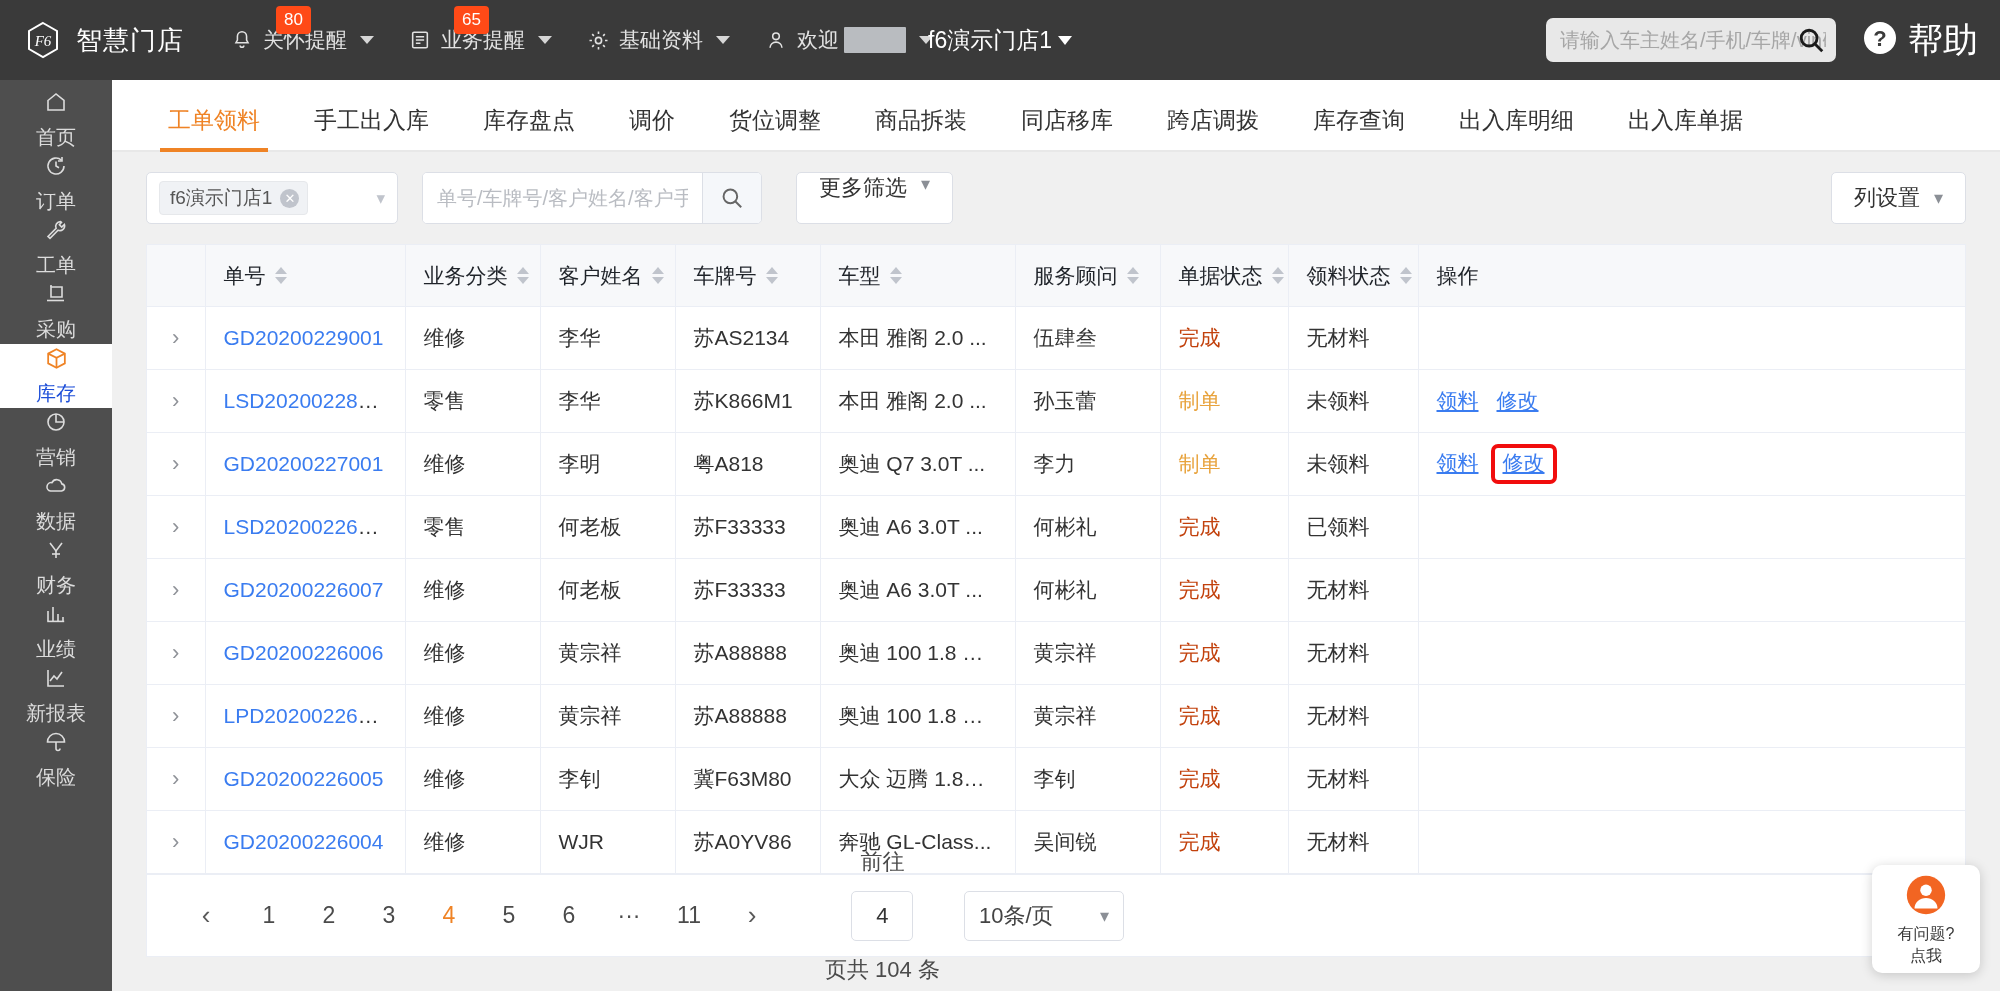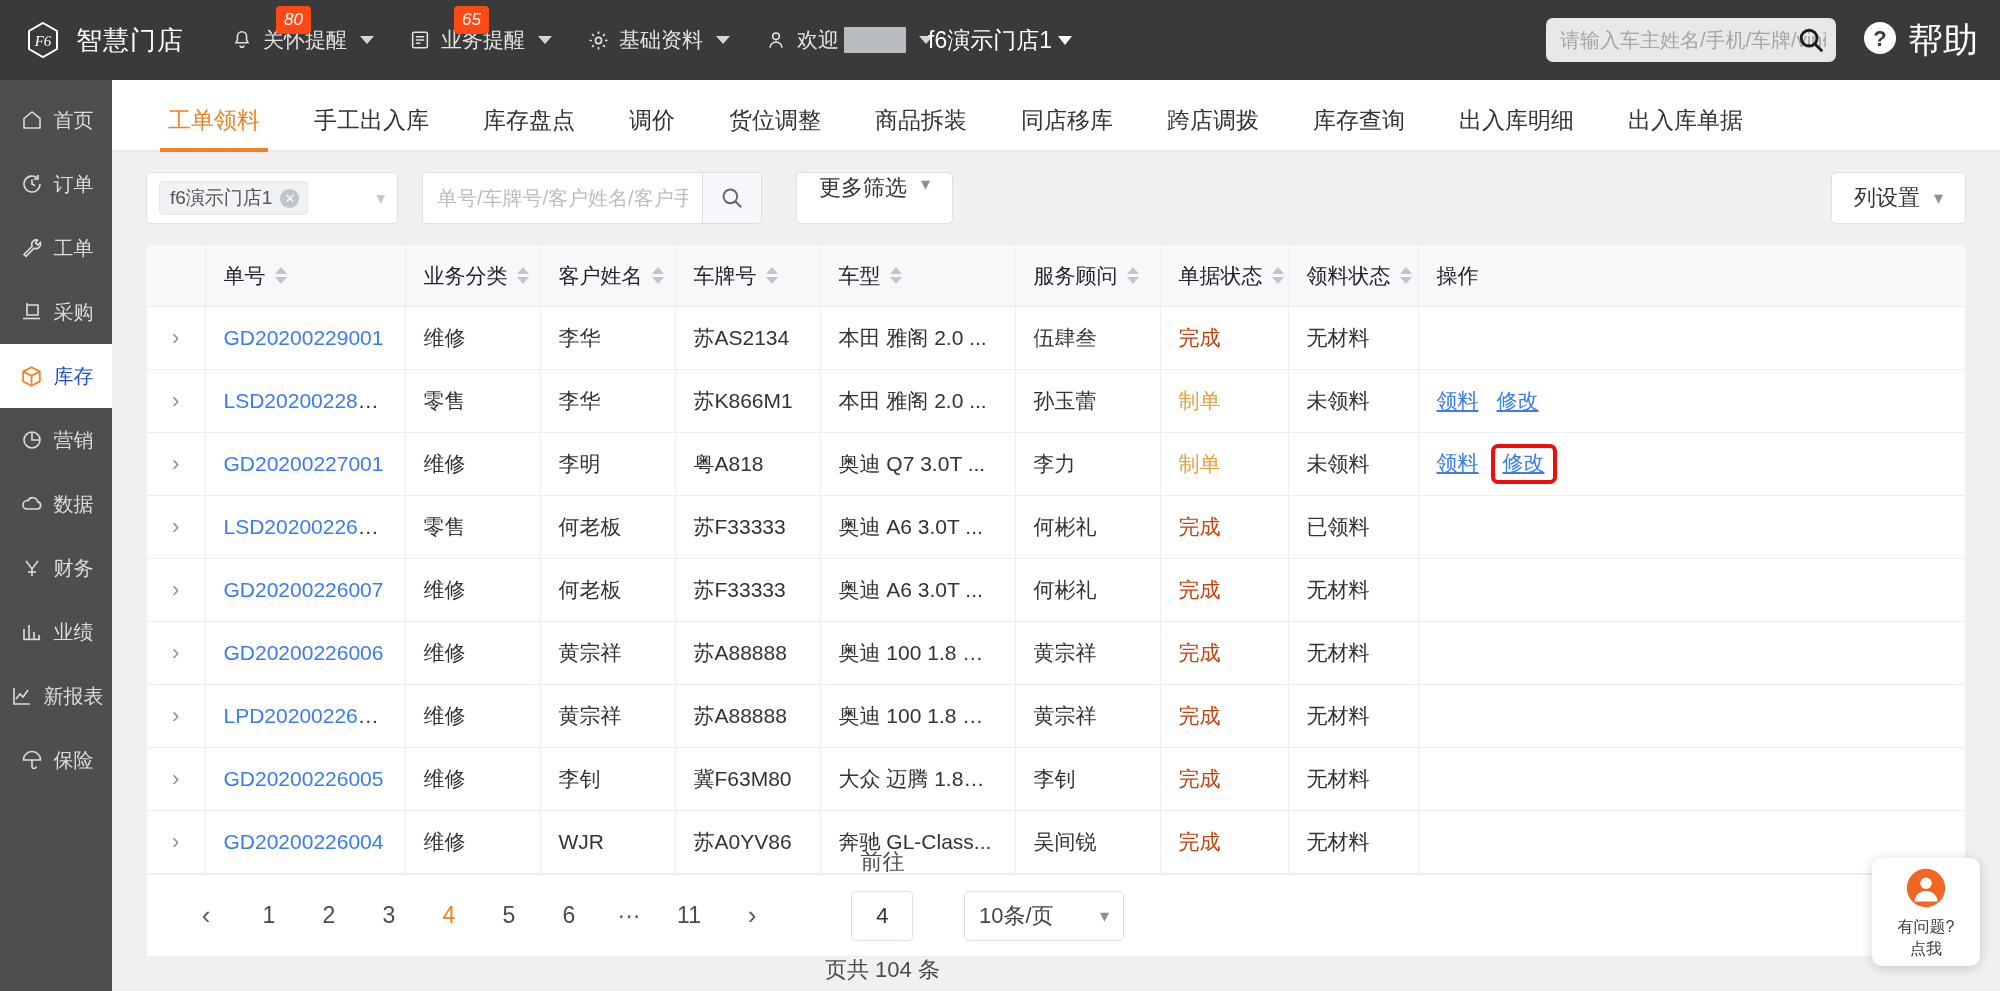--- a/index.html
+++ b/index.html
@@ -27,21 +27,20 @@
   }
   .nav-item .ico { width: 24px; height: 24px; display:flex; align-items:center; justify-content:center; }
   .caret-down {
     width: 0; height: 0; border-left: 7px solid transparent; border-right: 7px solid transparent;
     border-top: 8px solid #d6d6d6; margin-left: 4px;
   }
   .badge {
     position: absolute; top: -20px; left: 46px; background: #ff4a17; color: #fff;
     font-size: 17px; line-height: 1; padding: 5px 8px 6px; border-radius: 4px; min-width: 34px;
     text-align: center;
-    font-style: italic;
   }
   .welcome-redact {
     display: inline-block; width: 62px; height: 26px; background: #b9bcc0;
     vertical-align: middle; margin-left: -4px; border-radius: 1px;
   }
 
   .store-select {
     position: absolute; left: 50%; transform: translateX(-50%);
     font-size: 23px; color: #fff; display: flex; align-items: center; gap: 6px; cursor: pointer;
   }
@@ -63,21 +62,21 @@
   .search-mag { position: absolute; right: 10px; top: 7px; }
   .help { display: flex; align-items: center; gap: 10px; cursor: pointer; }
   .help-label { font-size: 35px; color: #fff; }
 
   
   .body { display: flex; flex: 1 1 auto; min-height: 0; }
 
   
   .sidebar { width: 112px; background: #4e4e4e; flex: 0 0 112px; padding-top: 8px; }
   .side-item {
-    height: 64px; display: flex; flex-direction: row; align-items: center; justify-content: center;
+    height: 64px; display: flex; flex-direction: column; align-items: center; justify-content: center;
     gap: 9px; color: #dcdcdc; font-size: 20px; cursor: pointer;
   }
   .side-item .sico { width: 26px; height: 26px; display:flex; align-items:center; justify-content:center; }
   .side-item.active { background: #ffffff; color: #1d4ed8; }
 
   
   .main { flex: 1 1 auto; min-width: 0; background: #f0f0f0; display: flex; flex-direction: column; }
 
   .tabs {
     background: #fff; height: 72px; display: flex; align-items: flex-end;
@@ -183,21 +182,21 @@
     font-size: 22px; color: #333; font-family: inherit; outline: none;
   }
   .pagesize {
     margin-left: 24px; width: 160px; height: 50px; border: 1px solid #dcdfe6; border-radius: 5px;
     display: flex; align-items: center; justify-content: space-between; padding: 0 14px;
     font-size: 22px; color: #444; cursor: pointer;
   }
 
   
   .chat {
-    position: absolute; right: 20px; bottom: 25px; width: 108px; height: 108px;
+    position: absolute; right: 20px; bottom: 18px; width: 108px; height: 108px;
     background: #fff; border-radius: 10px; box-shadow: 0 2px 12px rgba(0,0,0,.18);
     display: flex; flex-direction: column; align-items: center; justify-content: center;
     gap: 2px; cursor: pointer; z-index: 20;
   }
   .chat-text { font-size: 16px; color: #3a3a3a; line-height: 1.25; text-align: center; }
 </style>
 </head>
 <body>
 
 <div class="app">

